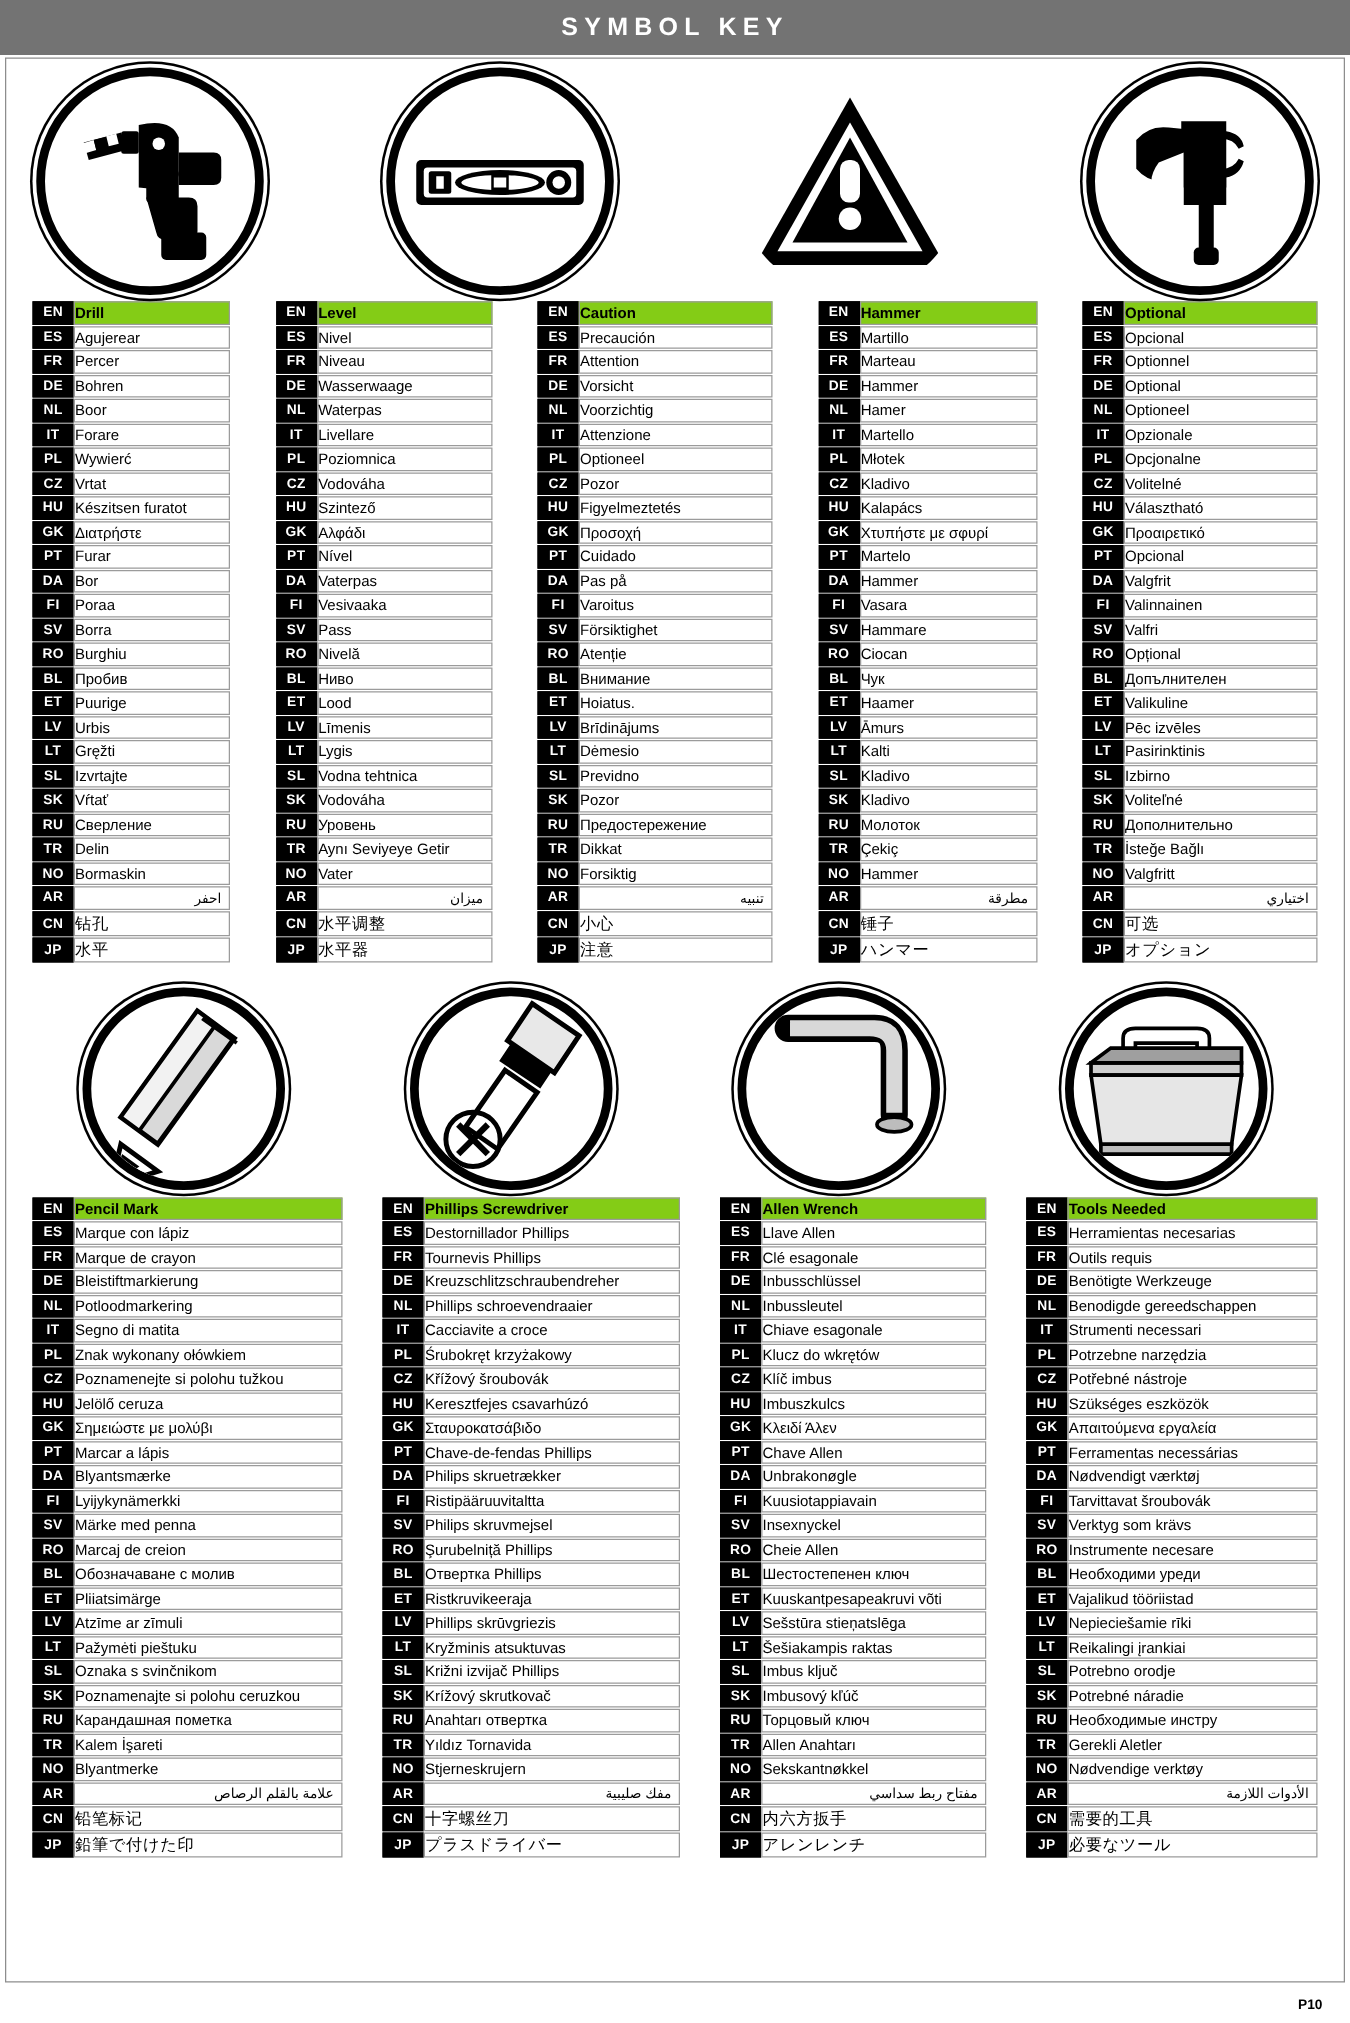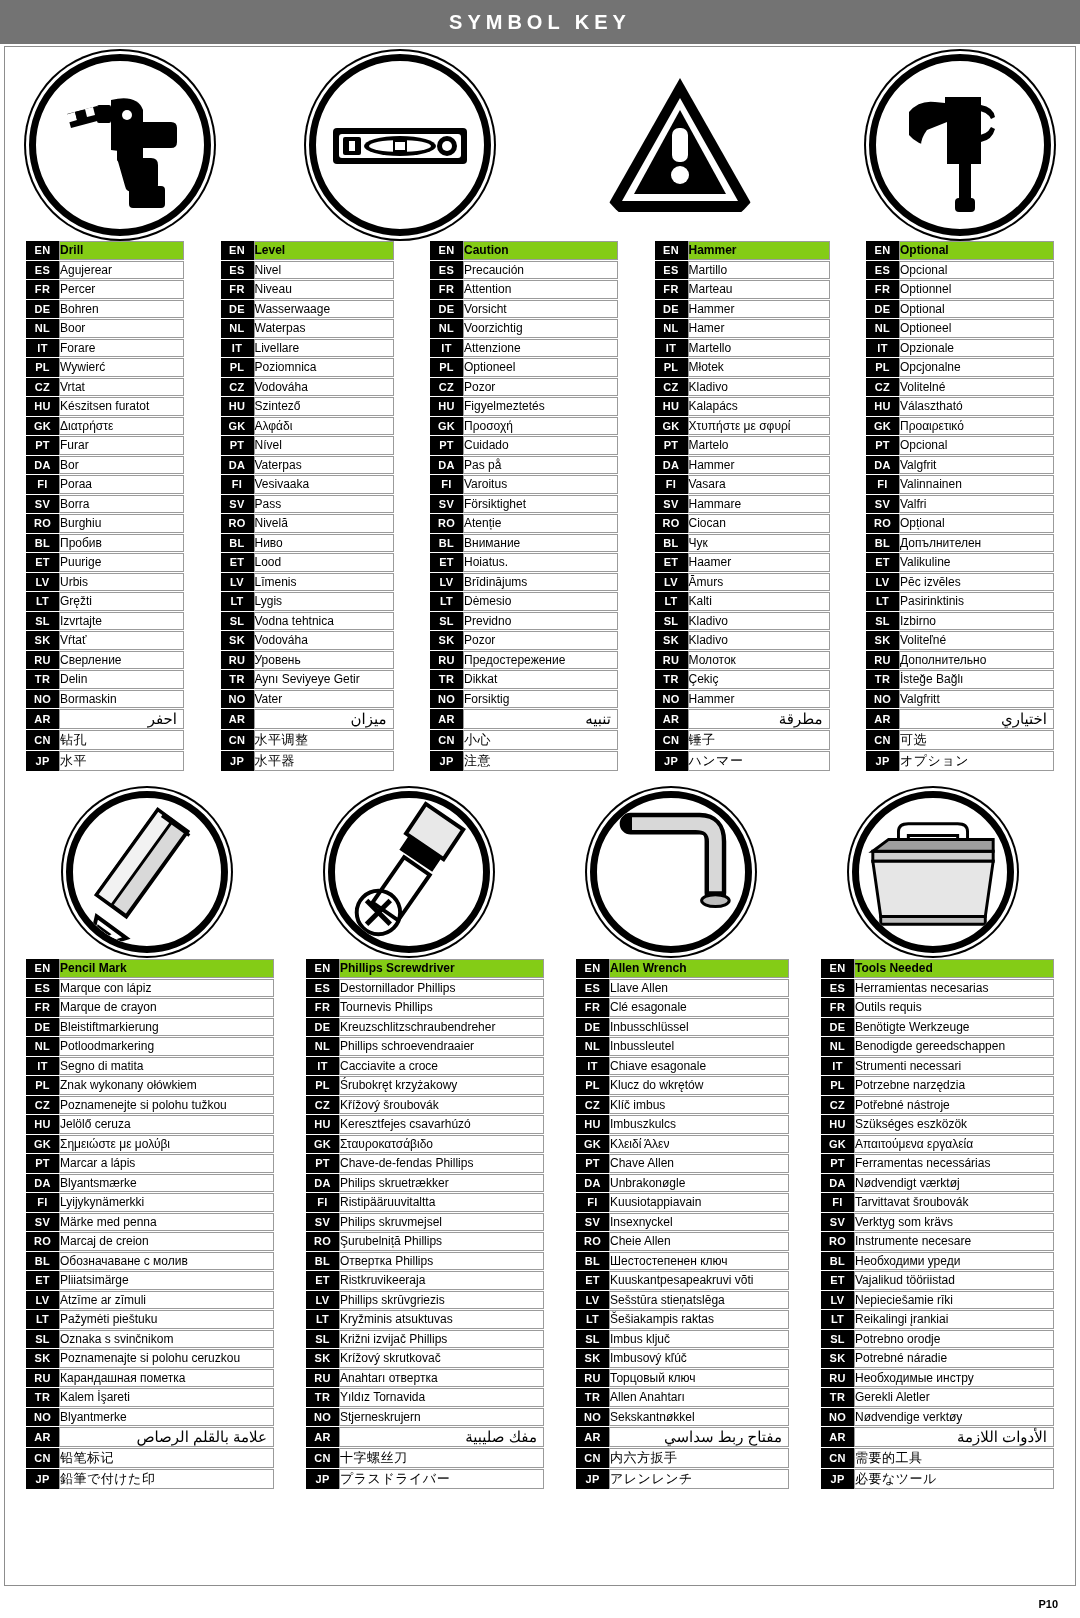--- a/index.html
+++ b/index.html
@@ -94,21 +94,21 @@
     border: 1px solid #9b9b9b;
     padding-left: 6px;
     color: #000;
     font-size: 12px;
   }
   tr.head .term {
     background: #84cc16;
     font-weight: bold;
   }
   tr.cjk .term { font-size: 13px; letter-spacing: 0.5px; }
-  tr.rtl .term { direction: rtl; text-align: right; padding-right: 6px; font-size: 15px; }
+  tr.rtl .term { direction: rtl; text-align: right; padding-right: 6px; font-size: 11px; }
 
   
   .t-drill   .term { width: 125px; }
   .t-level   .term { width: 140px; }
   .t-caution .term { width: 155px; }
   .t-hammer  .term { width: 142px; }
   .t-optional .term { width: 155px; }
 
   .t-pencil  .term { width: 215px; }
   .t-phillips .term { width: 205px; }

